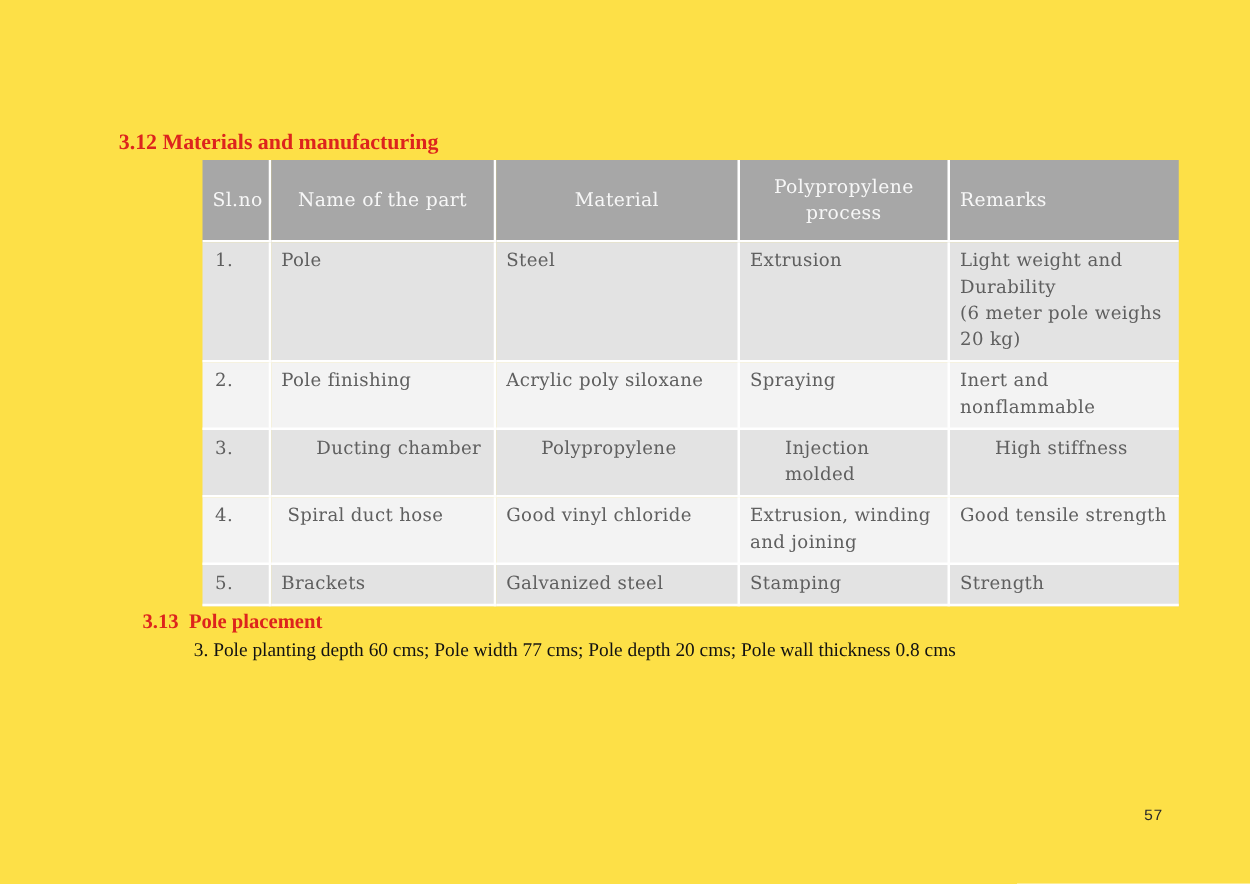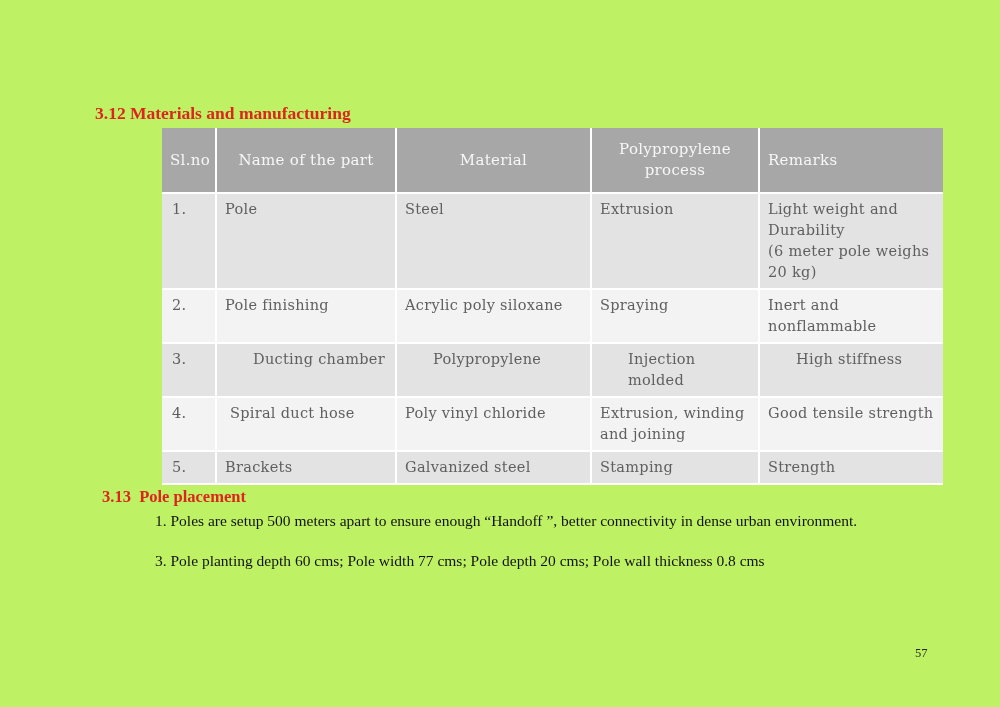--- a/index.html
+++ b/index.html
@@ -1,32 +1,32 @@
 <!DOCTYPE html>
 <html><head>
 <meta charset="utf-8">
 <style>
   html, body { margin: 0; padding: 0; background: #ffffff; }
   .page {
     position: relative;
     width: 1000px;
     height: 707px;
-    background: #bef264;
+    background: #fde047;
     overflow: hidden;
     font-family: "Liberation Serif", serif;
   }
   .section-heading {
     position: absolute;
     font-family: "Liberation Serif", serif;
     font-weight: bold;
     color: #dd241d;
     white-space: pre;
   }
   .heading-312 { left: 95px;  top: 103px; font-size: 17.5px; }
-  .heading-313 { left: 102px; top: 487px; font-size: 16.5px; text-align: right; }
+  .heading-313 { left: 114px; top: 487px; font-size: 16.5px; text-align: right; }
 
   table.parts {
     position: absolute;
     left: 162px;
     top: 128px;
     width: 781px;
     border-collapse: separate;
     border-spacing: 0;
     table-layout: fixed;
     font-family: "DejaVu Serif", serif;
@@ -79,21 +79,21 @@
   }
   .placement-items .item {
     margin: 0 0 21px 0;
     line-height: 19px;
     white-space: pre-wrap;
   }
   .page-number {
     position: absolute;
     left: 915px;
     top: 646px;
-    font-family: Liberation Serif, serif;
+    font-family: Liberation Mono, monospace;
     font-size: 12.5px;
     color: #2a2a2a;
   }
 </style>
 </head>
 <body>
 
 <div class="page">
 
   <div class="section-heading heading-312">3.12 Materials and manufacturing</div>
@@ -134,36 +134,35 @@
       <tr class="row-3 band-dark">
         <td class="cell-slno">3.</td>
         <td>Ducting chamber</td>
         <td>Polypropylene</td>
         <td>Injection molded</td>
         <td>High stiffness</td>
       </tr>
       <tr class="row-4 band-light">
         <td class="cell-slno">4.</td>
         <td> Spiral duct hose</td>
-        <td>Poly vinyl chloride</td>
+        <td>Good vinyl chloride</td>
         <td>Extrusion, winding and joining</td>
         <td>Good tensile strength</td>
       </tr>
       <tr class="row-5 band-dark">
         <td class="cell-slno">5.</td>
         <td>Brackets</td>
         <td>Galvanized steel</td>
         <td>Stamping</td>
         <td>Strength</td>
       </tr>
     </tbody>
   </table>
 
   <div class="section-heading heading-313">3.13  Pole placement</div>
 
   <div class="placement-items">
-    <p class="item">1. Poles are setup 500 meters apart to ensure enough “Handoff ”, better connectivity in dense urban environment.</p>
     <p class="item">3. Pole planting depth 60 cms; Pole width 77 cms; Pole depth 20 cms; Pole wall thickness 0.8 cms</p>
   </div>
 
   <div class="page-number">57</div>
 
 </div>
 
 </body></html>

